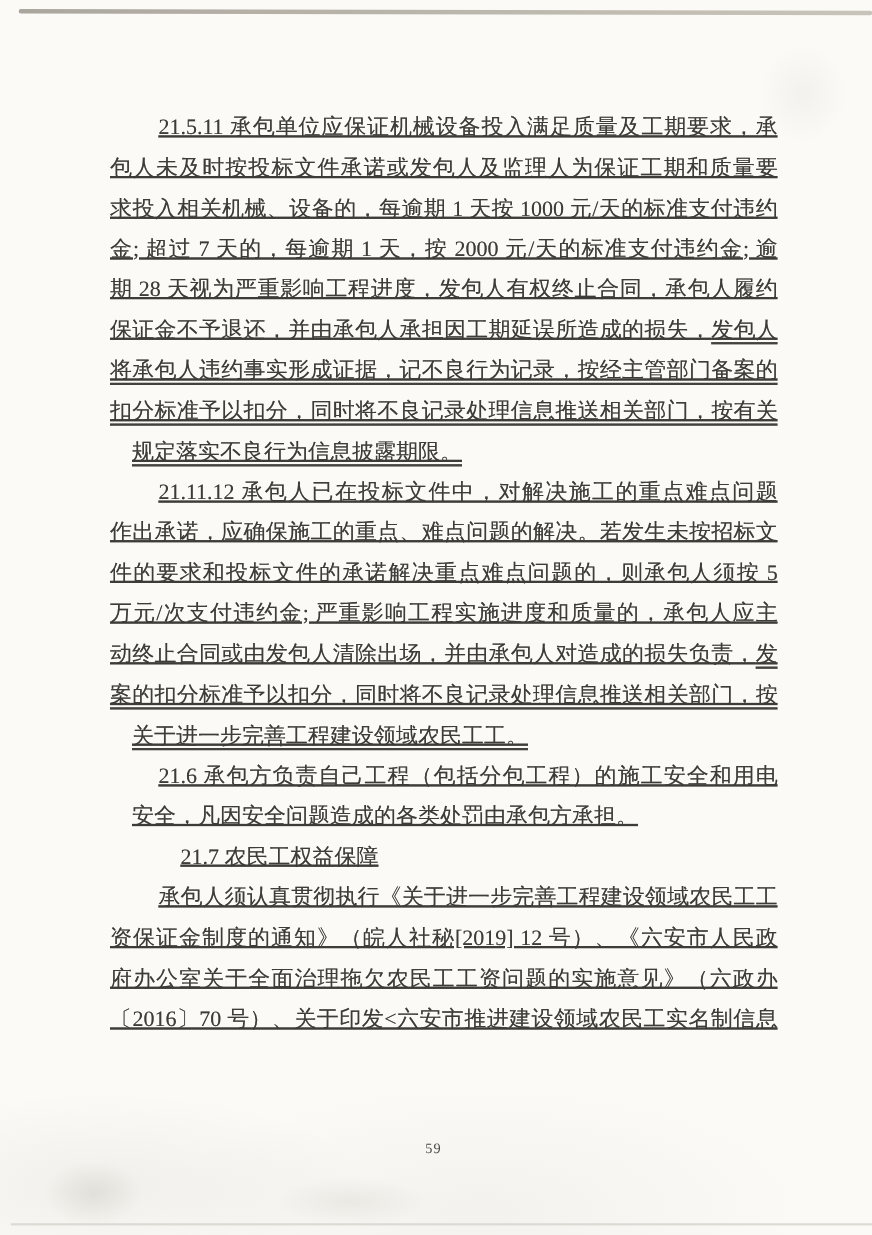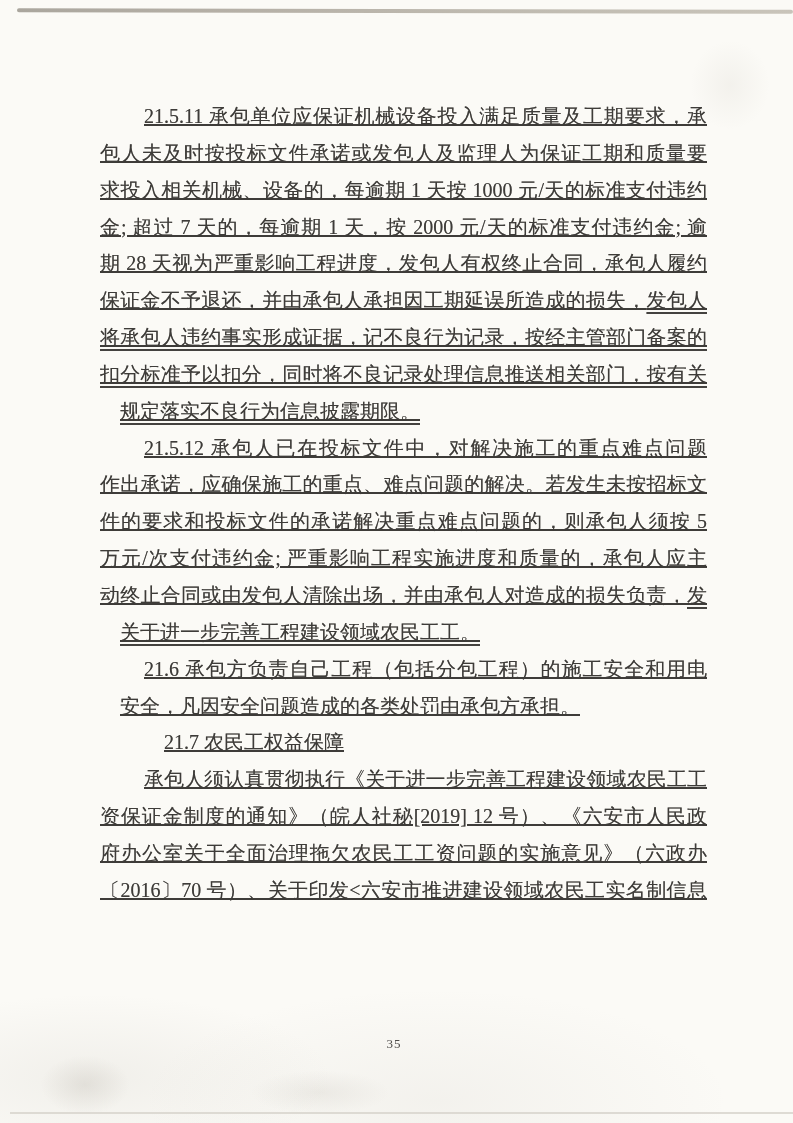--- a/index.html
+++ b/index.html
@@ -106,37 +106,38 @@
         <div class="line"><span class="seg">包人未及时按投标文件承诺或发包人及监理人为保证工期和质量要</span></div>
         <div class="line"><span class="seg">求投入相关机械、设备的，每逾期 1 天按 1000 元/天的标准支付违约</span></div>
         <div class="line"><span class="seg">金; 超过 7 天的，每逾期 1 天，按 2000 元/天的标准支付违约金; 逾</span></div>
         <div class="line"><span class="seg">期 28 天视为严重影响工程进度，发包人有权终止合同，承包人履约</span></div>
         <div class="line"><span class="seg">保证金不予退还，并由承包人承担因工期延误所造成的损失，</span><span class="seg u">发包人</span></div>
         <div class="line"><span class="seg u">将承包人违约事实形成证据，记不良行为记录，按经主管部门备案的</span></div>
         <div class="line"><span class="seg u">扣分标准予以扣分，同时将不良记录处理信息推送相关部门，按有关</span></div>
         <div class="line last"><span class="seg u">规定落实不良行为信息披露期限。 </span></div>
       </div>
       <div>
-        <div class="line indent"><span class="seg">21.5.12 承包人已在投标文件中，对解决施工的重点难点问题</span></div>
+        <div class="line indent"><span class="seg">21.11.12 承包人已在投标文件中，对解决施工的重点难点问题</span></div>
         <div class="line"><span class="seg">作出承诺，应确保施工的重点、难点问题的解决。若发生未按招标文</span></div>
         <div class="line"><span class="seg">件的要求和投标文件的承诺解决重点难点问题的，则承包人须按 5</span></div>
         <div class="line"><span class="seg">万元/次支付违约金; 严重影响工程实施进度和质量的，承包人应主</span></div>
         <div class="line"><span class="seg">动终止合同或由发包人清除出场，并由承包人对造成的损失负责，</span><span class="seg u">发</span></div>
+        <div class="line"><span class="seg u">案的扣分标准予以扣分，同时将不良记录处理信息推送相关部门，按</span></div>
         <div class="line last"><span class="seg u">关于进一步完善工程建设领域农民工工。 </span></div>
       </div>
       <div>
         <div class="line indent"><span class="seg">21.6 承包方负责自己工程（包括分包工程）的施工安全和用电</span></div>
         <div class="line last"><span class="seg">安全，凡因安全问题造成的各类处罚由承包方承担。</span></div>
       </div>
       <div>
         <div class="line last indent"><span class="seg">21.7 农民工权益保障</span></div>
       </div>
       <div>
         <div class="line indent"><span class="seg">承包人须认真贯彻执行《关于进一步完善工程建设领域农民工工</span></div>
         <div class="line"><span class="seg">资保证金制度的通知》（皖人社秘[2019] 12 号）、《六安市人民政</span></div>
         <div class="line"><span class="seg">府办公室关于全面治理拖欠农民工工资问题的实施意见》（六政办</span></div>
         <div class="line"><span class="seg">〔2016〕70 号）、关于印发&lt;六安市推进建设领域农民工实名制信息</span></div>
       </div>
     </div>
 
-  <div class="page-number">35</div>
+  <div class="page-number">59</div>
   <div class="scan-line-bottom"></div>
 </div>
 
 </body></html>

